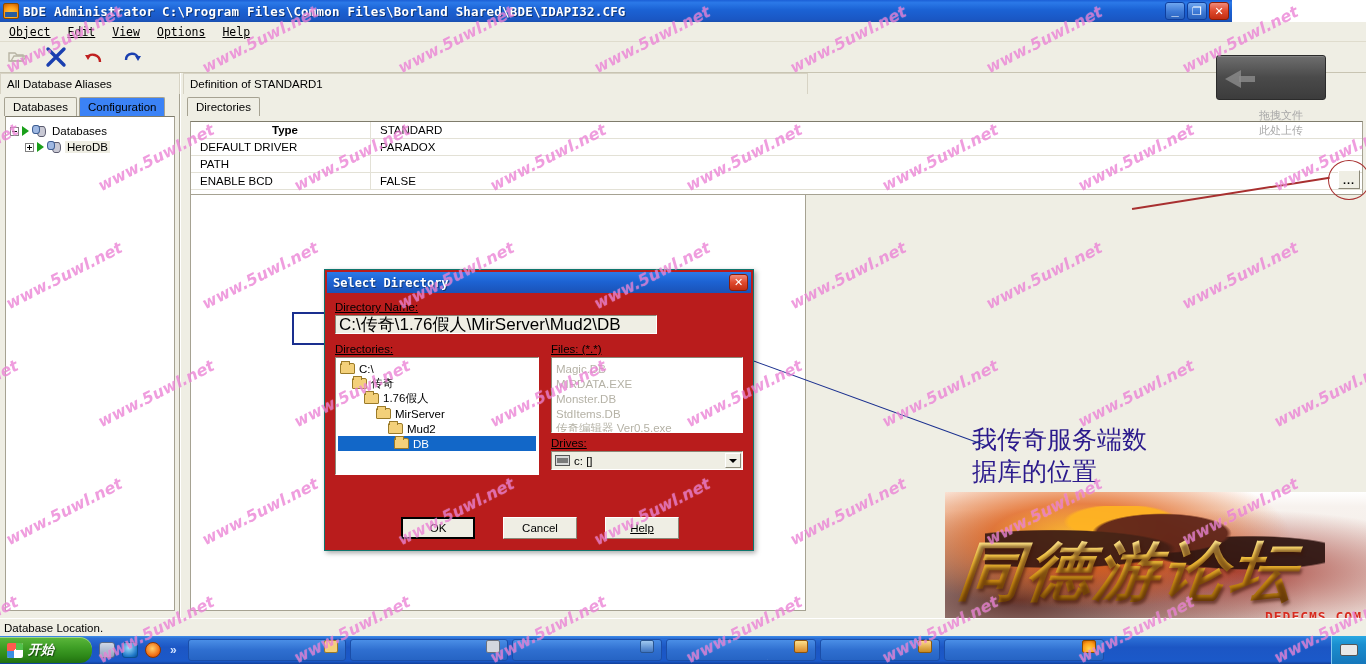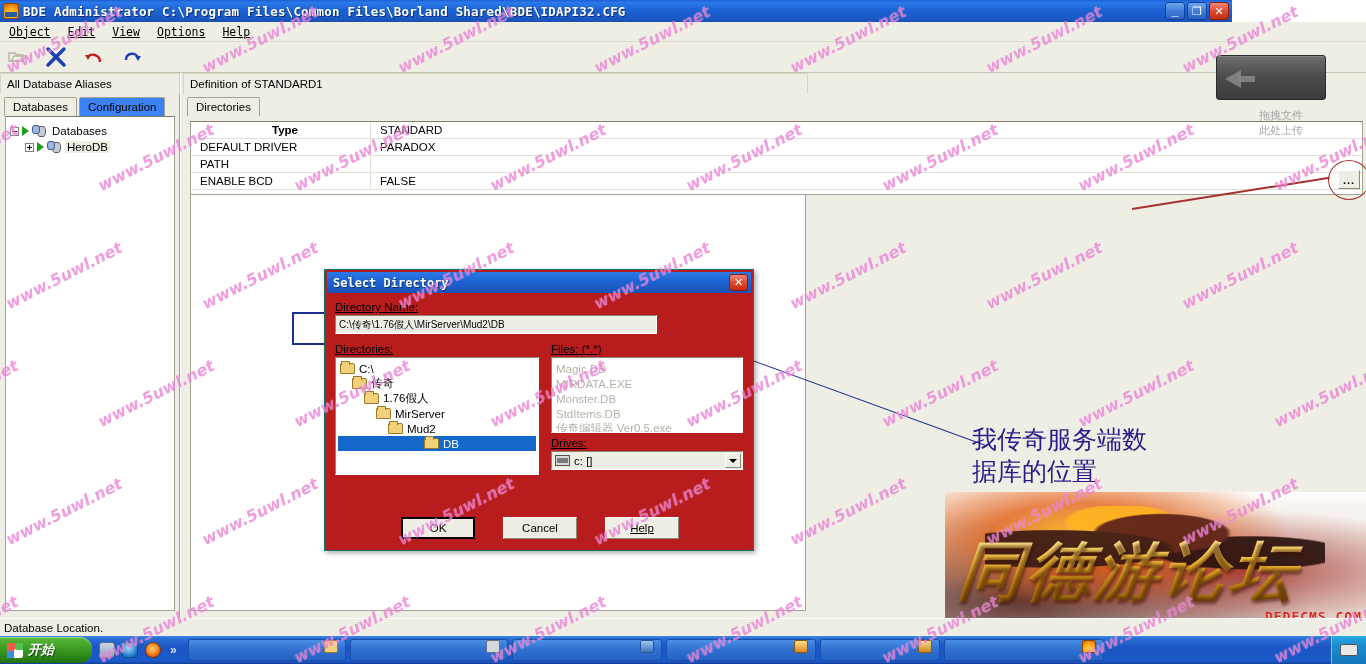--- a/index.html
+++ b/index.html
@@ -203,21 +203,21 @@
     background:linear-gradient(to bottom,#f08a7a,#e04a2e 50%,#c22d12);
     border:1px solid #8d1c06; border-radius:3px; color:#fff;
     font-size:11px; font-weight:bold; display:flex; align-items:center; justify-content:center;
   }
   .dlg-body { padding:8px 10px 0 10px; position:relative; }
   .fld-label { font-size:11.5px; color:#000; margin-bottom:2px; }
   .fld-label u{ text-decoration:underline; }
   .dir-input {
     width:322px; height:19px; background:#efeee4;
     border:1px solid #8b8878; border-right-color:#ffffff; border-bottom-color:#ffffff;
-    line-height:18px; padding-left:3px; font-size:10px; color:#000; white-space:nowrap;
+    line-height:18px; padding-left:3px; font-size:17px; color:#000; white-space:nowrap;
     overflow:hidden;
   }
   .cols { display:flex; gap:12px; margin-top:9px; }
   .col-left { width:208px; }
   .col-right{ width:192px; }
   .listbox {
     background:#ffffff; border:1px solid #8b8878;
     border-right-color:#ffffff; border-bottom-color:#ffffff;
     overflow:hidden; padding:3px 2px;
   }
@@ -542,21 +542,21 @@
               <span>1.76假人</span>
             </div>
             <div class="li" style="padding-left:38px">
               <span class="folder"></span>
               <span>MirServer</span>
             </div>
             <div class="li" style="padding-left:50px">
               <span class="folder"></span>
               <span>Mud2</span>
             </div>
-            <div class="li sel" style="padding-left:86px">
+            <div class="li sel" style="padding-left:56px">
               <span class="folder"></span>
               <span>DB</span>
             </div>
           </div>
         </div>
 
         <div class="col-right">
           <div class="fld-label">
             <u>Files: (*.*)</u>
           </div>

